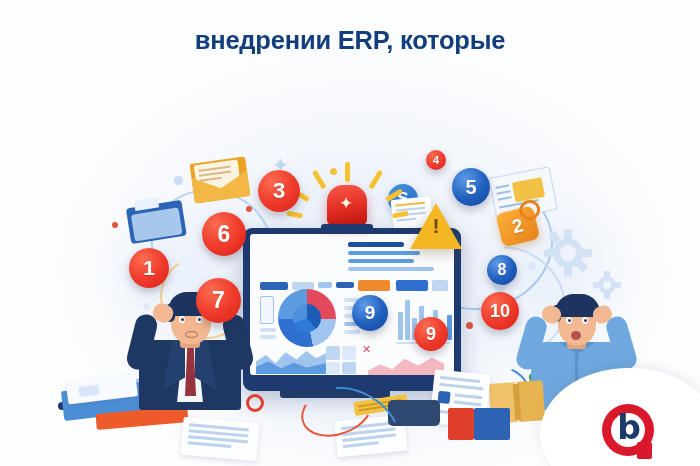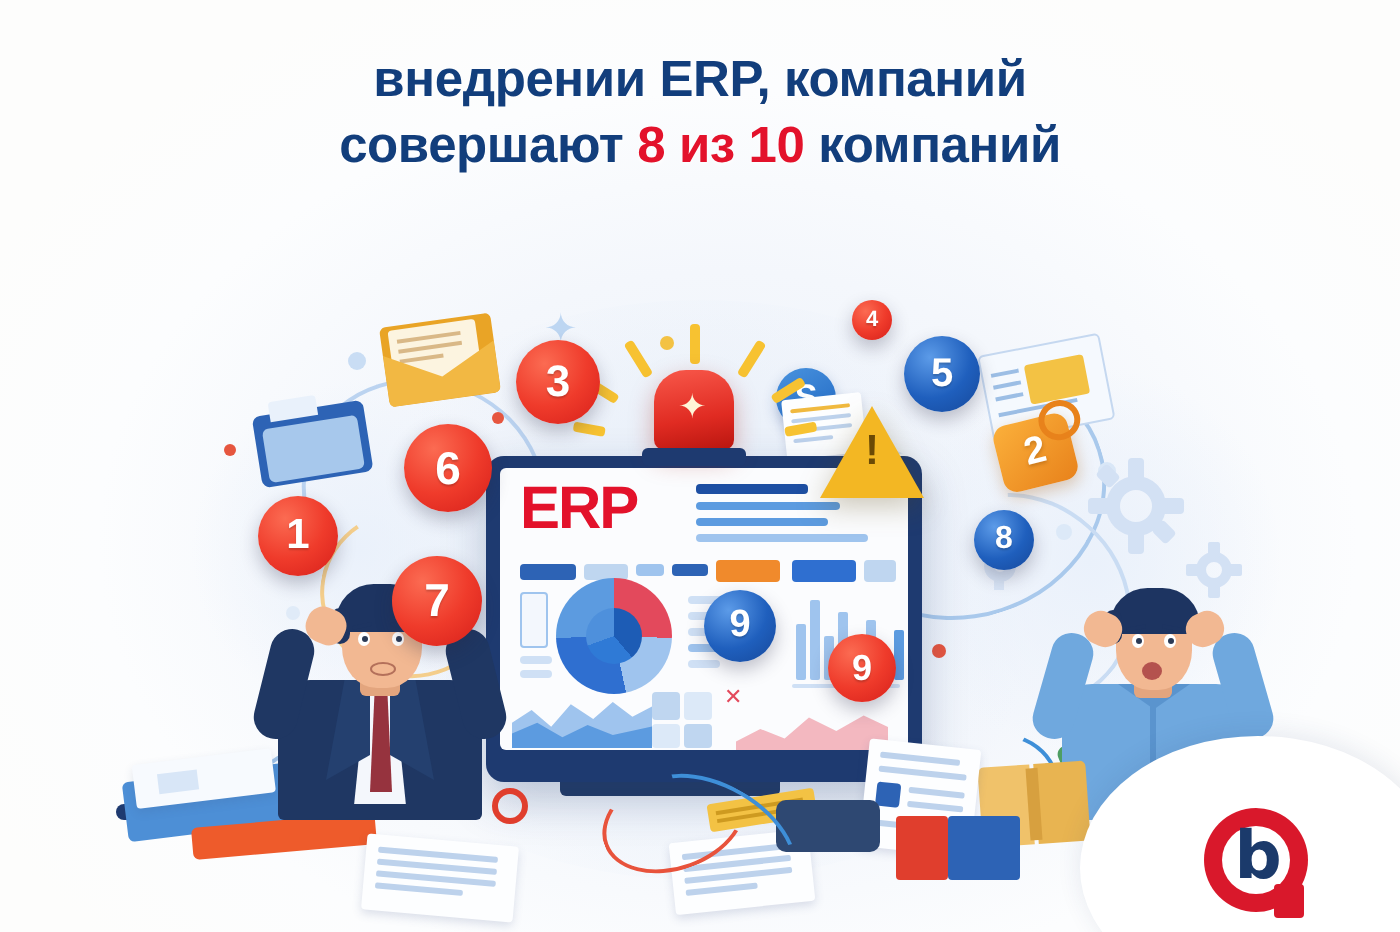--- a/index.html
+++ b/index.html
@@ -173,22 +173,21 @@
   <div class="dot" style="left:143px;top:303px;width:7px;height:7px;background:#E0EBF8;"></div>
   <div class="dot" style="left:466px;top:322px;width:7px;height:7px;background:#E6563F;"></div>
   <div class="dot" style="left:112px;top:222px;width:6px;height:6px;background:#E6563F;"></div>
   <div class="dot" style="left:528px;top:262px;width:8px;height:8px;background:#DCE9F8;"></div>
   <div class="dot" style="left:216px;top:163px;width:8px;height:8px;background:#E1ECF9;"></div>
 
   <div style="position:absolute;left:272px;top:155px;color:#BDD6F2;font-size:20px;line-height:20px;">✦</div>
   <div style="position:absolute;left:440px;top:220px;color:#CFE0F5;font-size:15px;line-height:15px;">✦</div>
 
   <div class="headline">
-    <span class="hl-line">внедрении ERP, компаний</span>
-    <span class="hl-line"><span>совершают </span><span class="hl-red">8 из 10</span><span> компаний</span></span>
+    <span class="hl-line">внедрении ERP, которые</span>
   </div>
 
   <div>
     <div class="ray" style="left:345px;top:162px;width:5px;height:20px;transform:rotate(0deg);"></div>
     <div class="ray" style="left:322px;top:168px;width:5px;height:20px;transform:rotate(-32deg);"></div>
     <div class="ray" style="left:368px;top:168px;width:5px;height:20px;transform:rotate(32deg);"></div>
     <div class="ray" style="left:306px;top:182px;width:5px;height:18px;transform:rotate(-58deg);"></div>
     <div class="ray" style="left:384px;top:182px;width:5px;height:18px;transform:rotate(58deg);"></div>
     <div class="ray" style="left:300px;top:200px;width:5px;height:16px;transform:rotate(-80deg);"></div>
     <div class="ray" style="left:390px;top:200px;width:5px;height:16px;transform:rotate(80deg);"></div>
@@ -257,21 +256,20 @@
     <div style="position:absolute;left:0;top:6px;width:38px;height:34px;background:linear-gradient(145deg,#FBB03B,#E8821B);border-radius:7px;box-shadow:0 3px 8px rgba(170,90,10,.3);"></div>
     <div style="position:absolute;left:24px;top:0px;width:15px;height:14px;border:3px solid #E8821B;border-radius:50%;"></div>
     <div style="position:absolute;left:0;top:6px;width:38px;height:34px;display:flex;align-items:center;justify-content:center;color:#fff;font-weight:bold;font-size:19px;text-shadow:0 1px 2px rgba(120,60,0,.35);">2</div>
   </div>
 
   <div class="mon-foot"></div>
   <div class="mon-base"></div>
   <div class="monitor">
     <div class="screen">
 
-      <div class="erp-word">ERP</div>
 
       <div class="bar-line" style="left:98px;top:8px;width:56px;height:5px;background:#1D4FA3;"></div>
       <div class="bar-line" style="left:98px;top:17px;width:72px;height:4px;background:#5C9BE0;"></div>
       <div class="bar-line" style="left:98px;top:25px;width:66px;height:4px;background:#5C9BE0;"></div>
       <div class="bar-line" style="left:98px;top:33px;width:86px;height:4px;background:#9FC4EE;"></div>
 
       <div class="sw-chip" style="left:10px;top:48px;width:28px;height:8px;background:#2D63B5;"></div>
       <div class="sw-chip" style="left:42px;top:48px;width:22px;height:8px;background:#BFD6F0;"></div>
       <div class="sw-chip" style="left:68px;top:48px;width:14px;height:6px;background:#9FC4EE;"></div>
       <div class="sw-chip" style="left:86px;top:48px;width:18px;height:6px;background:#2D63B5;"></div>
@@ -451,20 +449,21 @@
 
   <div class="badge red" style="left:129px;top:248px;width:40px;height:40px;font-size:21px;z-index:50;">1</div>
   <div class="badge red" style="left:258px;top:170px;width:42px;height:42px;font-size:22px;z-index:50;">3</div>
   <div class="badge red" style="left:202px;top:212px;width:44px;height:44px;font-size:23px;z-index:50;">6</div>
   <div class="badge red" style="left:196px;top:278px;width:45px;height:45px;font-size:23px;z-index:50;">7</div>
   <div class="badge red" style="left:426px;top:150px;width:20px;height:20px;font-size:11px;z-index:50;">4</div>
   <div class="badge blue" style="left:452px;top:168px;width:38px;height:38px;font-size:20px;z-index:50;">5</div>
   <div class="badge blue" style="left:487px;top:255px;width:30px;height:30px;font-size:16px;z-index:50;">8</div>
   <div class="badge blue" style="left:352px;top:295px;width:36px;height:36px;font-size:19px;z-index:50;">9</div>
   <div class="badge red" style="left:414px;top:317px;width:34px;height:34px;font-size:18px;z-index:50;">9</div>
+  <div class="badge red" style="left:481px;top:292px;width:38px;height:38px;font-size:18px;z-index:50;">10</div>
 
   <div class="logo-plate"></div>
   <div class="logo-wrap">
     <div class="logo-mark">
       <div class="logo-ring"></div>
       <div class="logo-tail"></div>
       <div class="logo-b">b</div>
     </div>
   </div>
 

